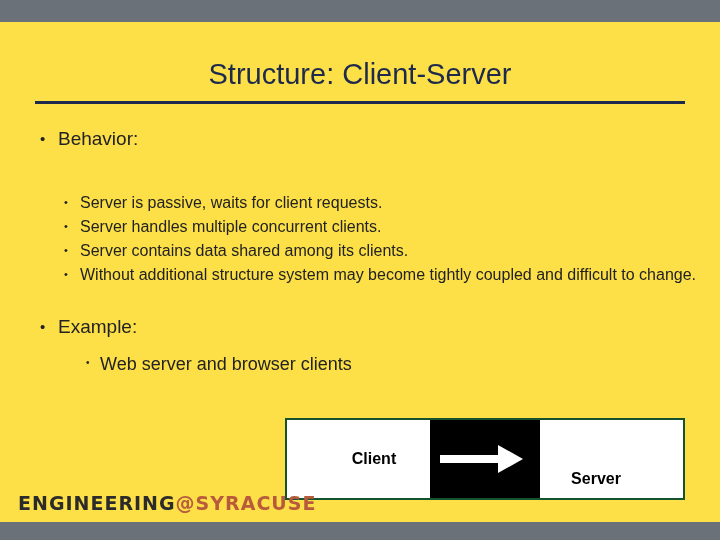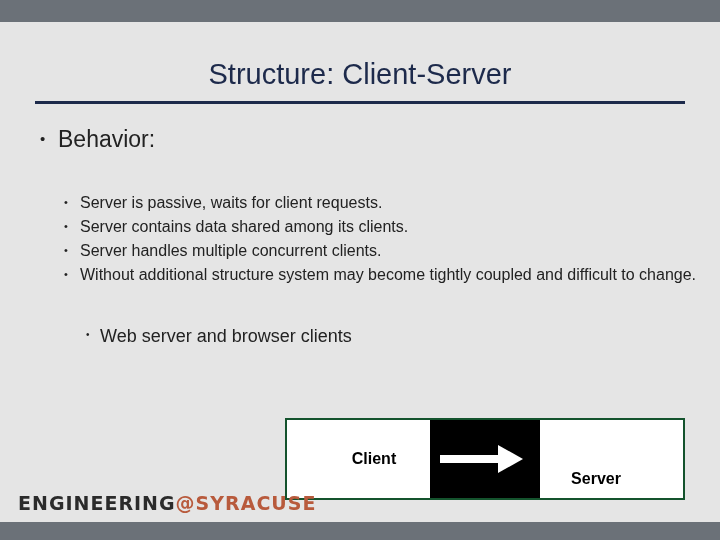--- a/index.html
+++ b/index.html
@@ -12,21 +12,21 @@
     background: #ffffff;
     font-family: "Liberation Sans", sans-serif;
     overflow: hidden;
     position: relative;
   }
   .slide {
     position: absolute;
     inset: 0;
     width: 720px;
     height: 540px;
-    background: #e5e5e5;
+    background: #fde047;
   }
   
   .top-bar {
     position: absolute;
     left: 0; top: 0;
     width: 720px;
     height: 22px;
     background: #6b7178;
   }
   .bottom-bar {
@@ -59,21 +59,21 @@
   
   .content {
     position: absolute;
     left: 0;
     top: 125px;
     width: 720px;
   }
   .lvl1 {
     position: relative;
     margin: 0 0 0 38px;
-    font-size: 23px;
+    font-size: 19px;
     color: #222222;
     line-height: 28px;
     padding-left: 20px;
   }
   .lvl1::before {
     content: "\2022";
     position: absolute;
     left: 2px;
     top: 0;
     font-size: 15px;
@@ -193,27 +193,28 @@
   <div class="title-rule"></div>
 
   <div class="content">
 
     <div class="lvl1">Behavior:</div>
 
     <div class="spacer-sm"></div>
 
     <div class="lvl2-group">
       <div class="lvl2">Server is passive, waits for client requests.</div>
+      <div class="lvl2">Server handles multiple concurrent clients.</div>
       <div class="lvl2">Server contains data shared among its clients.</div>
-      <div class="lvl2">Server handles multiple concurrent clients.</div>
       <div class="lvl2">Without additional structure system may become tightly coupled and difficult to change.</div>
     </div>
 
     <div class="spacer-md"></div>
 
+    <div class="lvl1">Example:</div>
 
     <div class="spacer-lg"></div>
 
     <div class="lvl3">Web server and browser clients</div>
   </div>
 
   <div class="diagram">
     <div class="box-label client-label">Client</div>
     <div class="arrow-block">
       <div class="arrow-shaft"></div>

